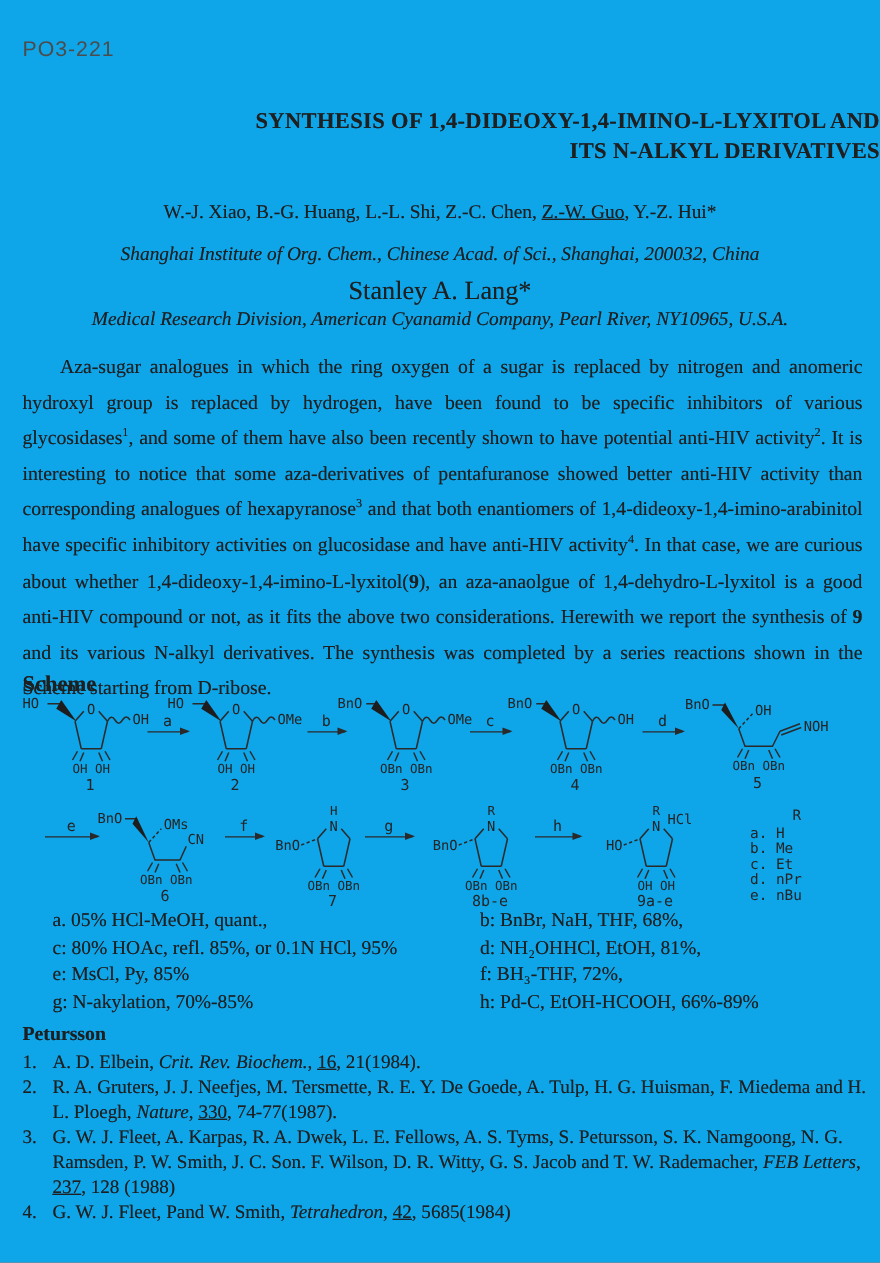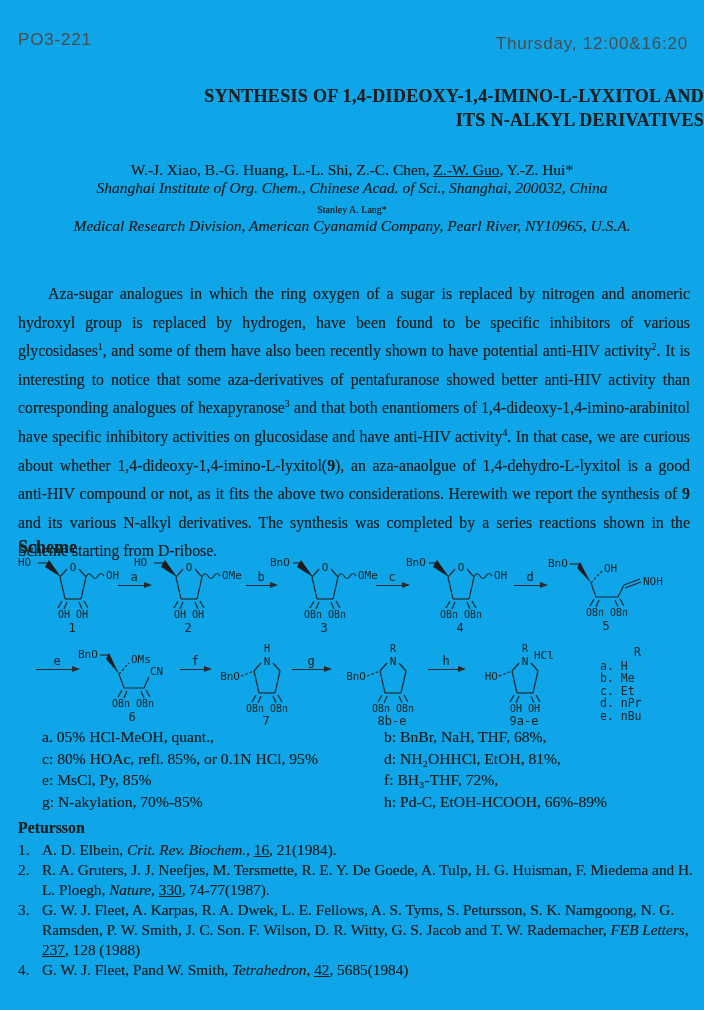--- a/index.html
+++ b/index.html
@@ -12,23 +12,23 @@
   
   .hdr{position:absolute;top:28px;left:0;width:704px;height:30px;
        font-family:"Liberation Sans",sans-serif;color:#4c4c4c;font-size:17px;letter-spacing:.8px;}
   .hdr-left{position:absolute;left:18px;top:2px;}
   .hdr-right{position:absolute;right:16px;top:6px;}
   
   .title{position:absolute;top:84px;left:0;width:704px;text-align:right;
          font-weight:bold;font-size:18px;line-height:24px;letter-spacing:.3px;}
   
   .authors{position:absolute;top:161px;left:0;width:704px;text-align:center;font-size:15.5px;}
-  .authors .a-line1{margin-bottom:0;}
+  .authors .a-line1{margin-bottom:16px;}
   .authors .a-aff1{font-style:italic;margin-bottom:7px;}
-  .authors .a-lang{margin-bottom:2px;font-size:10px;}
+  .authors .a-lang{margin-bottom:2px;font-size:21px;}
   .authors .a-aff2{font-style:italic;}
   
   .abstract{position:absolute;top:280px;left:18px;width:672px;
             font-size:15.8px;line-height:28.6px;text-align:justify;text-indent:30px;}
   .scheme-word{position:absolute;top:537px;left:18px;font-weight:bold;font-size:18px;}
   
   .scheme{position:absolute;top:552px;left:0;width:704px;height:190px;}
   .mol{position:absolute;}
   .mol svg{display:block;}
   .mol .num{font-family:"DejaVu Sans Mono",monospace;font-size:12px;text-align:center;margin-top:1px;color:#242424;}
@@ -59,21 +59,20 @@
   .bd{font-weight:bold;}
   .sp{vertical-align:super;font-size:.62em;line-height:0;}
 </style>
 </head>
 <body>
 
 <div class="page">
 
   <div class="hdr">
     <span class="hdr-left">PO3-221</span>
-    <span class="hdr-right">Thursday, 12:00&amp;16:20</span>
   </div>
 
   <div class="title txt">
     <div>SYNTHESIS OF 1,4-DIDEOXY-1,4-IMINO-L-LYXITOL AND</div>
     <div>ITS N-ALKYL DERIVATIVES</div>
   </div>
 
   <div class="authors txt">
     <div class="a-line1"><span>W.-J. Xiao, B.-G. Huang, L.-L. Shi, Z.-C. Chen, </span><span class="un">Z.-W. Guo</span><span>, Y.-Z. Hui*</span></div>
     <div class="a-aff1">Shanghai Institute of Org. Chem., Chinese Acad. of Sci.,  Shanghai, 200032, China</div>

